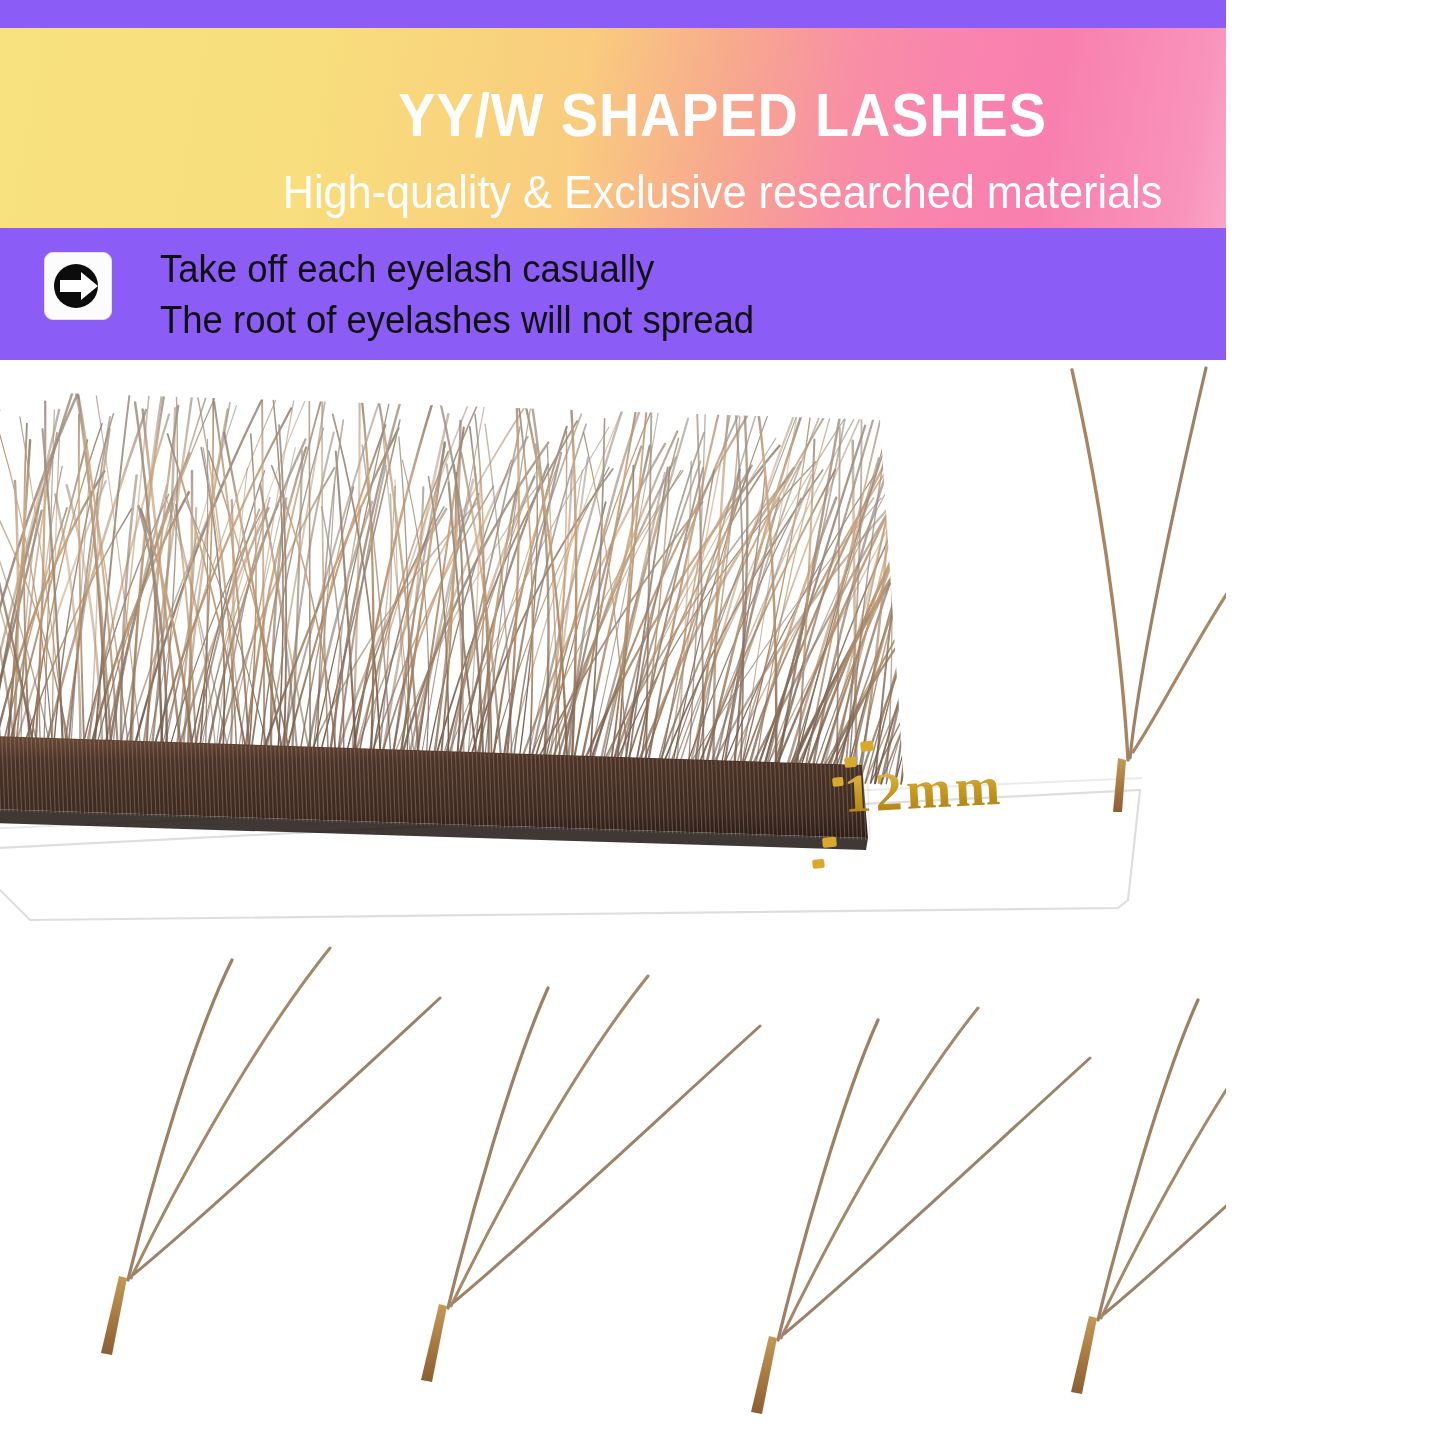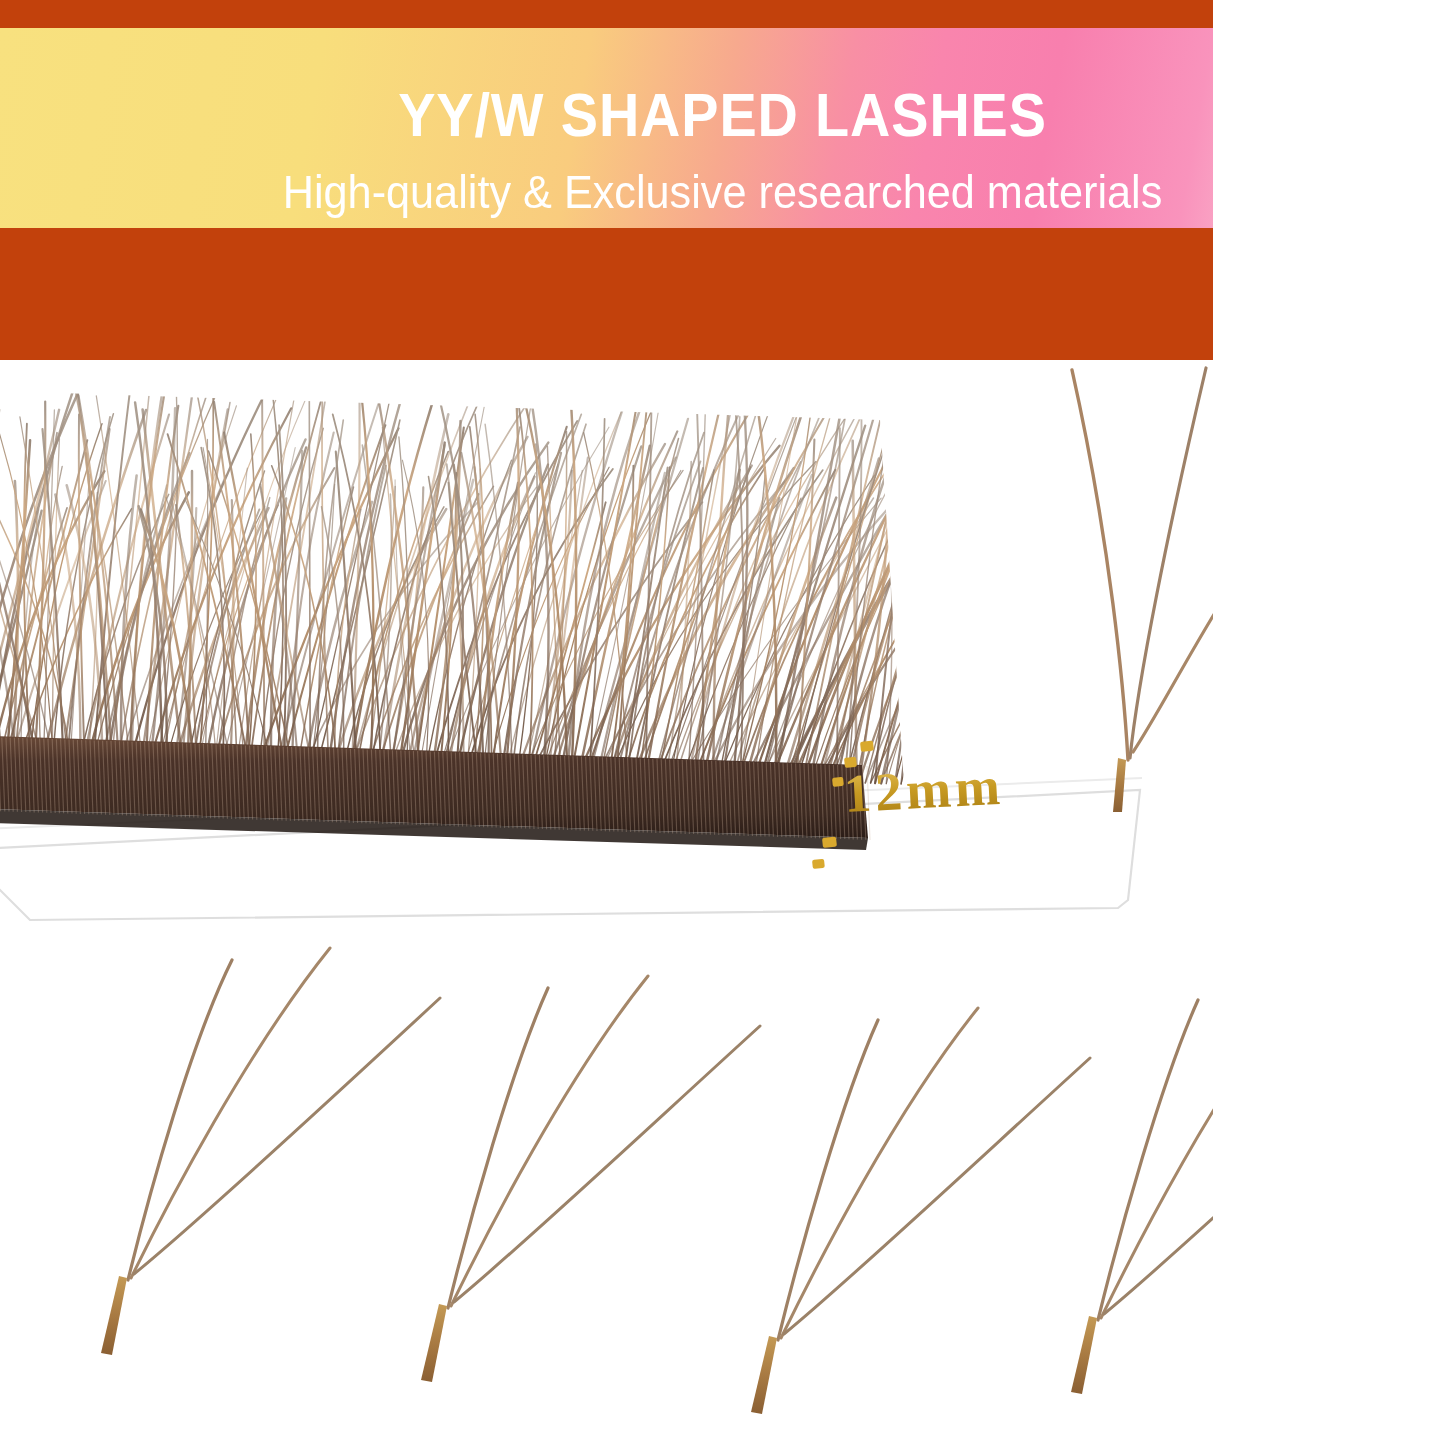--- a/index.html
+++ b/index.html
@@ -7,22 +7,23 @@
     padding: 0;
     background: #ffffff;
   }
   body {
     font-family: "Liberation Sans", sans-serif;
   }
   #page {
     position: relative;
     width: 1213px;
     height: 1445px;
-    background: #c2410c;
+    background: #8b5cf6;
     overflow: hidden;
+    padding-left: 13px;
   }
 
   
   #banner {
     position: absolute;
     left: 0;
     top: 28px;
     width: 1445px;
     height: 200px;
     background: linear-gradient(
@@ -117,20 +118,35 @@
 </head>
 <body>
 
 <div id="page">
 
   <div id="banner">
     <div id="banner-title">YY/W SHAPED LASHES</div>
     <div id="banner-subtitle">High-quality &amp; Exclusive researched materials</div>
   </div>
 
+  <div id="instruction-block">
+
+    <div id="arrow-badge">
+      <svg width="66" height="66" viewBox="0 0 66 66">
+        <circle cx="31" cy="33" r="22" fill="#0c0c0c"></circle>
+        <path d="M15 27 L36 27 L36 19 L53 33 L36 47 L36 39 L15 39 Z" fill="#ffffff"></path>
+      </svg>
+    </div>
+
+    <div id="instruction-lines">
+      <div>Take off each eyelash casually</div>
+      <div>The root of eyelashes will not spread</div>
+    </div>
+
+  </div>
 
   <div id="photo-stage">
     <svg width="1445" height="1085" viewBox="0 0 1445 1085">
       <defs>
         <linearGradient id="fiberGrad" x1="0" y1="1" x2="0" y2="0">
           <stop offset="0%" stop-color="#6b4f3d"></stop>
           <stop offset="35%" stop-color="#a8815c"></stop>
           <stop offset="75%" stop-color="#c9a178"></stop>
           <stop offset="100%" stop-color="#8c7a6b"></stop>
         </linearGradient>

